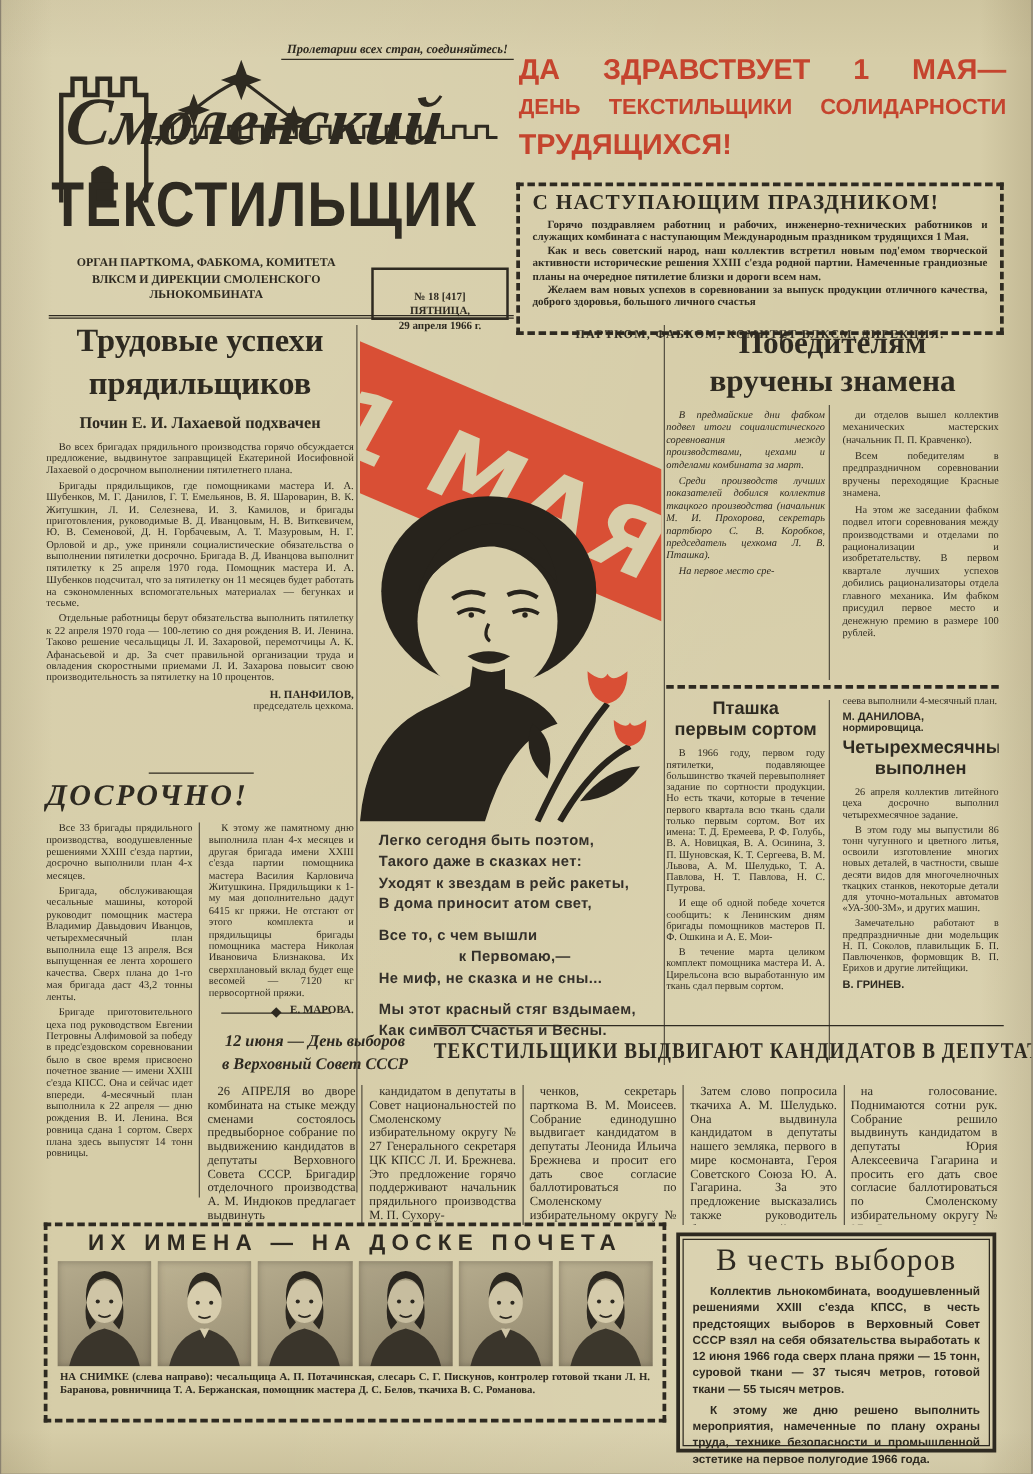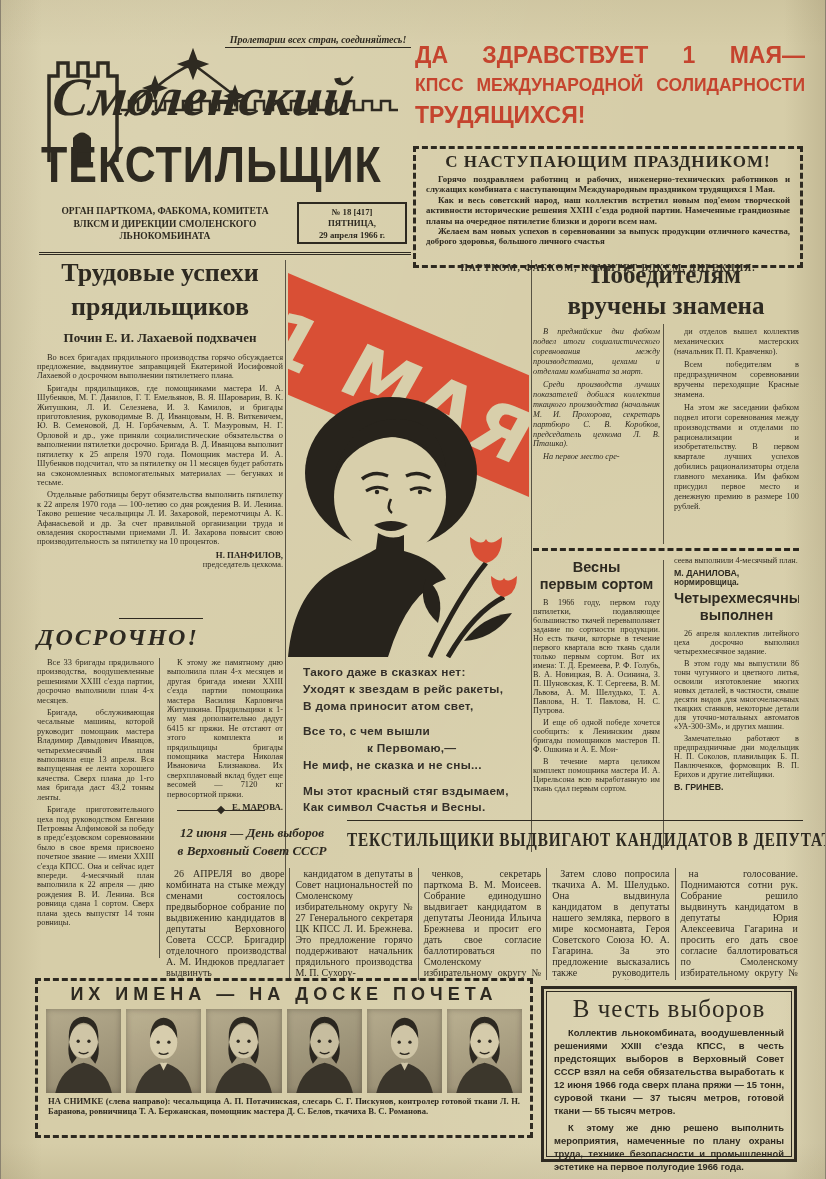--- a/index.html
+++ b/index.html
@@ -16,33 +16,33 @@
   
   .slogan{left:224px;top:34px;width:186px;text-align:center;font-style:italic;font-weight:700;
     font-size:10px;border-bottom:1px solid #2e2a21;padding-bottom:2px;}
   .emblem{left:38px;top:44px;width:374px;height:128px;}
   .title-script{left:52px;top:70px;width:358px;font-size:54px;font-weight:700;font-style:italic;
     transform:skewX(-6deg);line-height:1;letter-spacing:1px;}
   .title-main{left:40px;top:136px;width:356px;white-space:nowrap;}
   .title-main span{display:inline-block;transform:scaleY(1.18);transform-origin:top left;
     font-family:"Liberation Sans","DejaVu Sans",sans-serif;font-weight:900;font-size:43px;letter-spacing:1px;}
   .organ{left:38px;top:205px;width:252px;text-align:center;font-weight:700;font-size:9.5px;line-height:1.32;}
-  .issue-box{left:296px;top:202px;width:110px;height:42px;border:2px solid #2e2a21;text-align:center;
-    font-weight:700;font-size:8.8px;line-height:1.3;padding-top:3px;box-sizing:border-box;}
+  .issue-box{left:296px;top:214px;width:110px;height:42px;border:2px solid #2e2a21;text-align:center;
+    font-weight:700;font-size:8.8px;line-height:1.3;padding-top:16px;box-sizing:border-box;}
   .masthead-rule{left:38px;top:252px;width:372px;border-top:3px double #2e2a21;}
   
   .may-banner{left:414px;top:42px;width:390px;color:#c5442e;
     font-family:"Liberation Sans","DejaVu Sans",sans-serif;font-weight:900;}
   .may-l1{font-size:23px;text-align:justify;text-align-last:justify;margin-bottom:6px;}
   .may-l2{font-size:17.5px;text-align:justify;text-align-last:justify;margin-bottom:6px;}
   .may-l3{font-size:23px;text-align:justify;text-align-last:justify;}
   
   .greeting{left:412px;top:146px;width:390px;height:122px;border:3px dashed #2e2a21;
     box-sizing:border-box;padding:3px 10px;}
-  .greet-title{text-align:center;font-weight:900;font-size:17px;letter-spacing:1px;margin-bottom:2px;}
+  .greet-title{text-align:left;font-weight:900;font-size:17px;letter-spacing:1px;margin-bottom:2px;}
   .greeting p{margin:0;font-size:8.8px;line-height:1.18;font-weight:700;text-align:justify;text-indent:12px;}
   .greet-sig{text-align:center;font-weight:700;font-size:9.6px;letter-spacing:1px;margin-top:15px;}
   
   .vr{background:#2e2a21;width:1px;opacity:.75;}
   
   .spinners{left:36px;top:256px;width:246px;}
   .sp-h1{font-size:26px;font-weight:900;text-align:center;line-height:1.32;}
   .sp-sub{font-size:13px;font-weight:700;text-align:center;margin-top:5px;}
   .txt p{margin:0 0 3px;font-size:8.4px;line-height:1.12;text-align:justify;text-indent:10px;}
   .spinners .txt{margin-top:7px;}
@@ -173,21 +173,21 @@
   <div class="abs issue-box">
     <div>№ 18 [417]</div>
     <div>ПЯТНИЦА,</div>
     <div>29 апреля 1966 г.</div>
   </div>
 
   <div class="abs masthead-rule"></div>
 
   <div class="abs may-banner">
     <div class="may-l1">ДА ЗДРАВСТВУЕТ 1 МАЯ—</div>
-    <div class="may-l2">КПСС МЕЖДУНАРОДНОЙ СОЛИДАРНОСТИ</div>
+    <div class="may-l2">ДЕНЬ ТЕКСТИЛЬЩИКИ СОЛИДАРНОСТИ</div>
     <div class="may-l3">ТРУДЯЩИХСЯ!</div>
   </div>
 
   <div class="abs greeting">
     <div class="greet-title">С НАСТУПАЮЩИМ ПРАЗДНИКОМ!</div>
     <p>Горячо поздравляем работниц и рабочих, инженерно-технических работников и служащих комбината с наступающим Международным праздником трудящихся 1 Мая.</p>
     <p>Как и весь советский народ, наш коллектив встретил новым под'емом творческой активности исторические решения XXIII с'езда родной партии. Намеченные грандиозные планы на очередное пятилетие близки и дороги всем нам.</p>
     <p>Желаем вам новых успехов в соревновании за выпуск продукции отличного качества, доброго здоровья, большого личного счастья</p>
     <div class="greet-sig">ПАРТКОМ, ФАБКОМ, КОМИТЕТ ВЛКСМ, ДИРЕКЦИЯ.</div>
   </div>
@@ -253,20 +253,21 @@
       <path d="M0,390 Q6,322 52,300 Q78,288 88,282 L90,266 Q104,274 116,268 L116,284 Q146,292 158,312 Q120,324 100,390 Z" fill="#27231c"></path>
       <path d="M142,390 Q170,330 198,296 M160,390 Q186,345 216,330" stroke="#27231c" stroke-width="5" fill="none"></path>
       <path d="M150,356 Q128,336 138,312 Q158,326 150,356 Z" fill="#27231c"></path>
       <path d="M176,374 Q196,348 224,346 Q206,372 176,374 Z" fill="#27231c"></path>
       <path d="M198,296 q-16,-4 -16,-26 q12,10 16,2 q4,8 16,-2 q0,22 -16,26 Z" fill="#d94f35"></path>
       <path d="M216,330 q-13,-3 -13,-21 q10,8 13,2 q3,6 13,-2 q0,18 -13,21 Z" fill="#d94f35"></path>
     </svg>
   </div>
 
   <div class="abs poem">
+    <div class="pline">Легко сегодня быть поэтом,</div>
     <div class="pline">Такого даже в сказках нет:</div>
     <div class="pline">Уходят к звездам в рейс ракеты,</div>
     <div class="pline">В дома приносит атом свет,</div>
     <div class="pline gap">Все то, с чем вышли</div>
     <div class="pline ind">к Первомаю,—</div>
     <div class="pline">Не миф, не сказка и не сны...</div>
     <div class="pline gap">Мы этот красный стяг вздымаем,</div>
     <div class="pline">Как символ Счастья и Весны.</div>
   </div>
 
@@ -288,21 +289,21 @@
       </div>
     </div>
   </div>
 
   <div class="abs chain chain-rule"></div>
 
   <div class="abs sort-section">
     <div class="sort-cols">
       <div class="sort-col sort-col1">
         <div class="mini-title">
-          <div>Весны</div>
+          <div>Пташка</div>
           <div>первым сортом</div>
         </div>
         <div class="txt">
           <p>В 1966 году, первом году пятилетки, подавляющее большинство ткачей перевыполняет задание по сортности продукции. Но есть ткачи, которые в течение первого квартала всю ткань сдали только первым сортом. Вот их имена: Т. Д. Еремеева, Р. Ф. Голубь, В. А. Новицкая, В. А. Осинина, З. П. Шуновская, К. Т. Сергеева, В. М. Львова, А. М. Шелудько, Т. А. Павлова, Н. Т. Павлова, Н. С. Путрова.</p>
           <p>И еще об одной победе хочется сообщить: к Ленинским дням бригады помощников мастеров П. Ф. Ошкина и А. Е. Мои-</p>
           <p>В течение марта целиком комплект помощника мастера И. А. Цирельсона всю выработанную им ткань сдал первым сортом.</p>
         </div>
       </div>
       <div class="sort-col sort-col2">
         <div class="txt">

